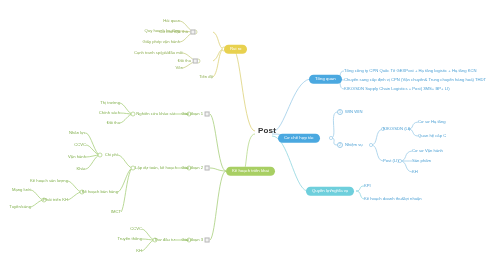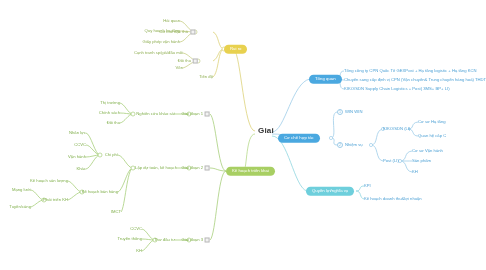--- a/index.html
+++ b/index.html
@@ -187,21 +187,21 @@
       <circle cx="189" cy="240" r="2" stroke="#a8cf7c"></circle>
       <circle cx="155" cy="240" r="2" stroke="#a8cf7c"></circle>
       <circle cx="304" cy="138" r="1.6" stroke="#9ecde9"></circle>
       <circle cx="331" cy="138" r="1.6" stroke="#9ecde9"></circle>
       <circle cx="371" cy="145" r="1.6" stroke="#9ecde9"></circle>
       <circle cx="383" cy="129" r="1.6" stroke="#9ecde9"></circle>
       <circle cx="400" cy="161" r="1.6" stroke="#9ecde9"></circle>
     </g>
   </svg>
 
-  <div class="node root" style="left:258px; top:131px;">Giai</div>
+  <div class="node root" style="left:258px; top:131px;">Post</div>
 
   <div class="node pill pill-blue" style="left:309px; top:79px;">Tổng quan</div>
 
   <div class="node leaf leaf-blue" style="left:344px; top:71px;">Tổng công ty CPN Quốc Tế GEXPost + Hạ tầng logistic + Hạ tầng KCN</div>
   <div class="node leaf leaf-blue" style="left:344px; top:80px;">Chuyển sang cấp định vị CPN (Vận chuyển&amp; Trung chuyển hàng hoá) THDT</div>
   <div class="node leaf leaf-blue" style="left:344px; top:89px;">KIKO/SDN Supply Chain Logistics + Post( 3MS+ BP+ LI)</div>
 
   <div class="node pill pill-blue" style="left:278px; top:138px;">Cơ chế hợp tác</div>
 
   <div class="node mid mid-blue" style="left:337px; top:112px;">

